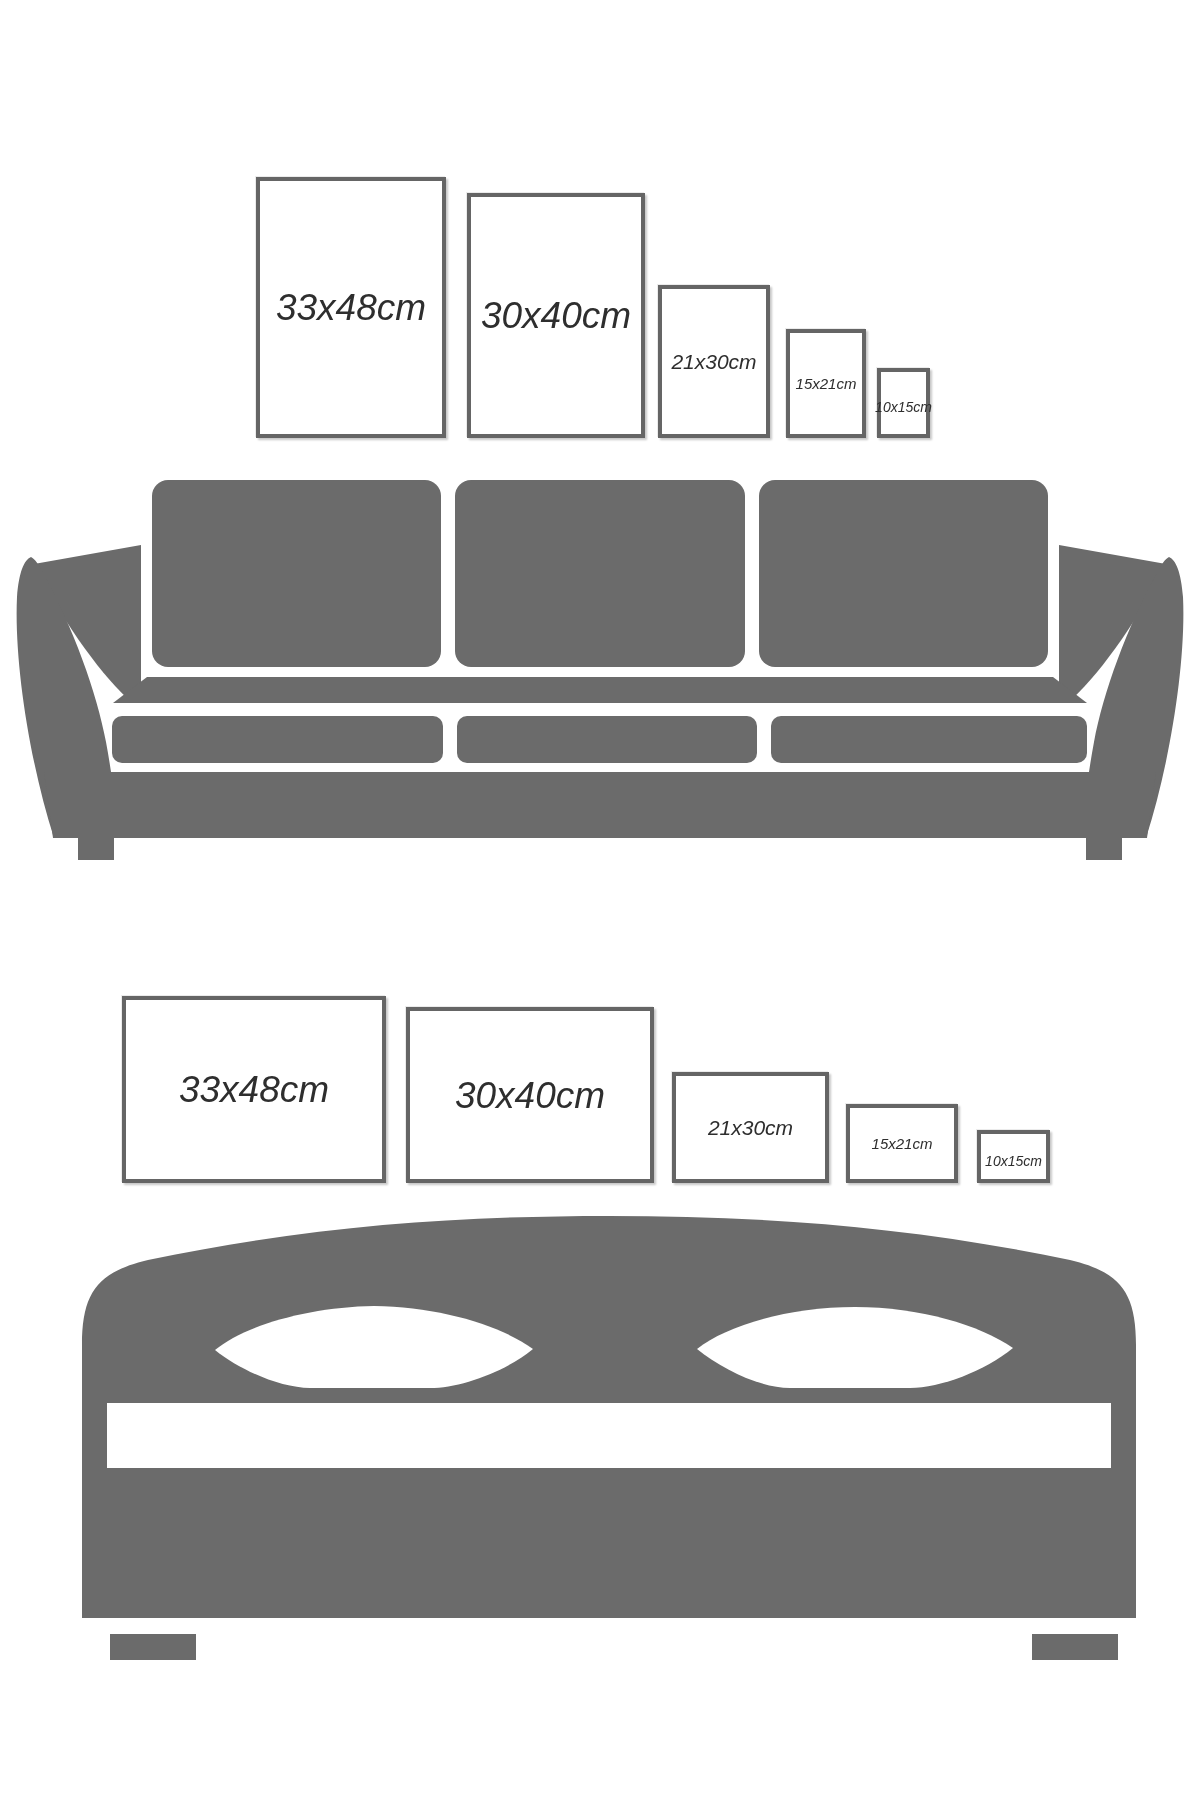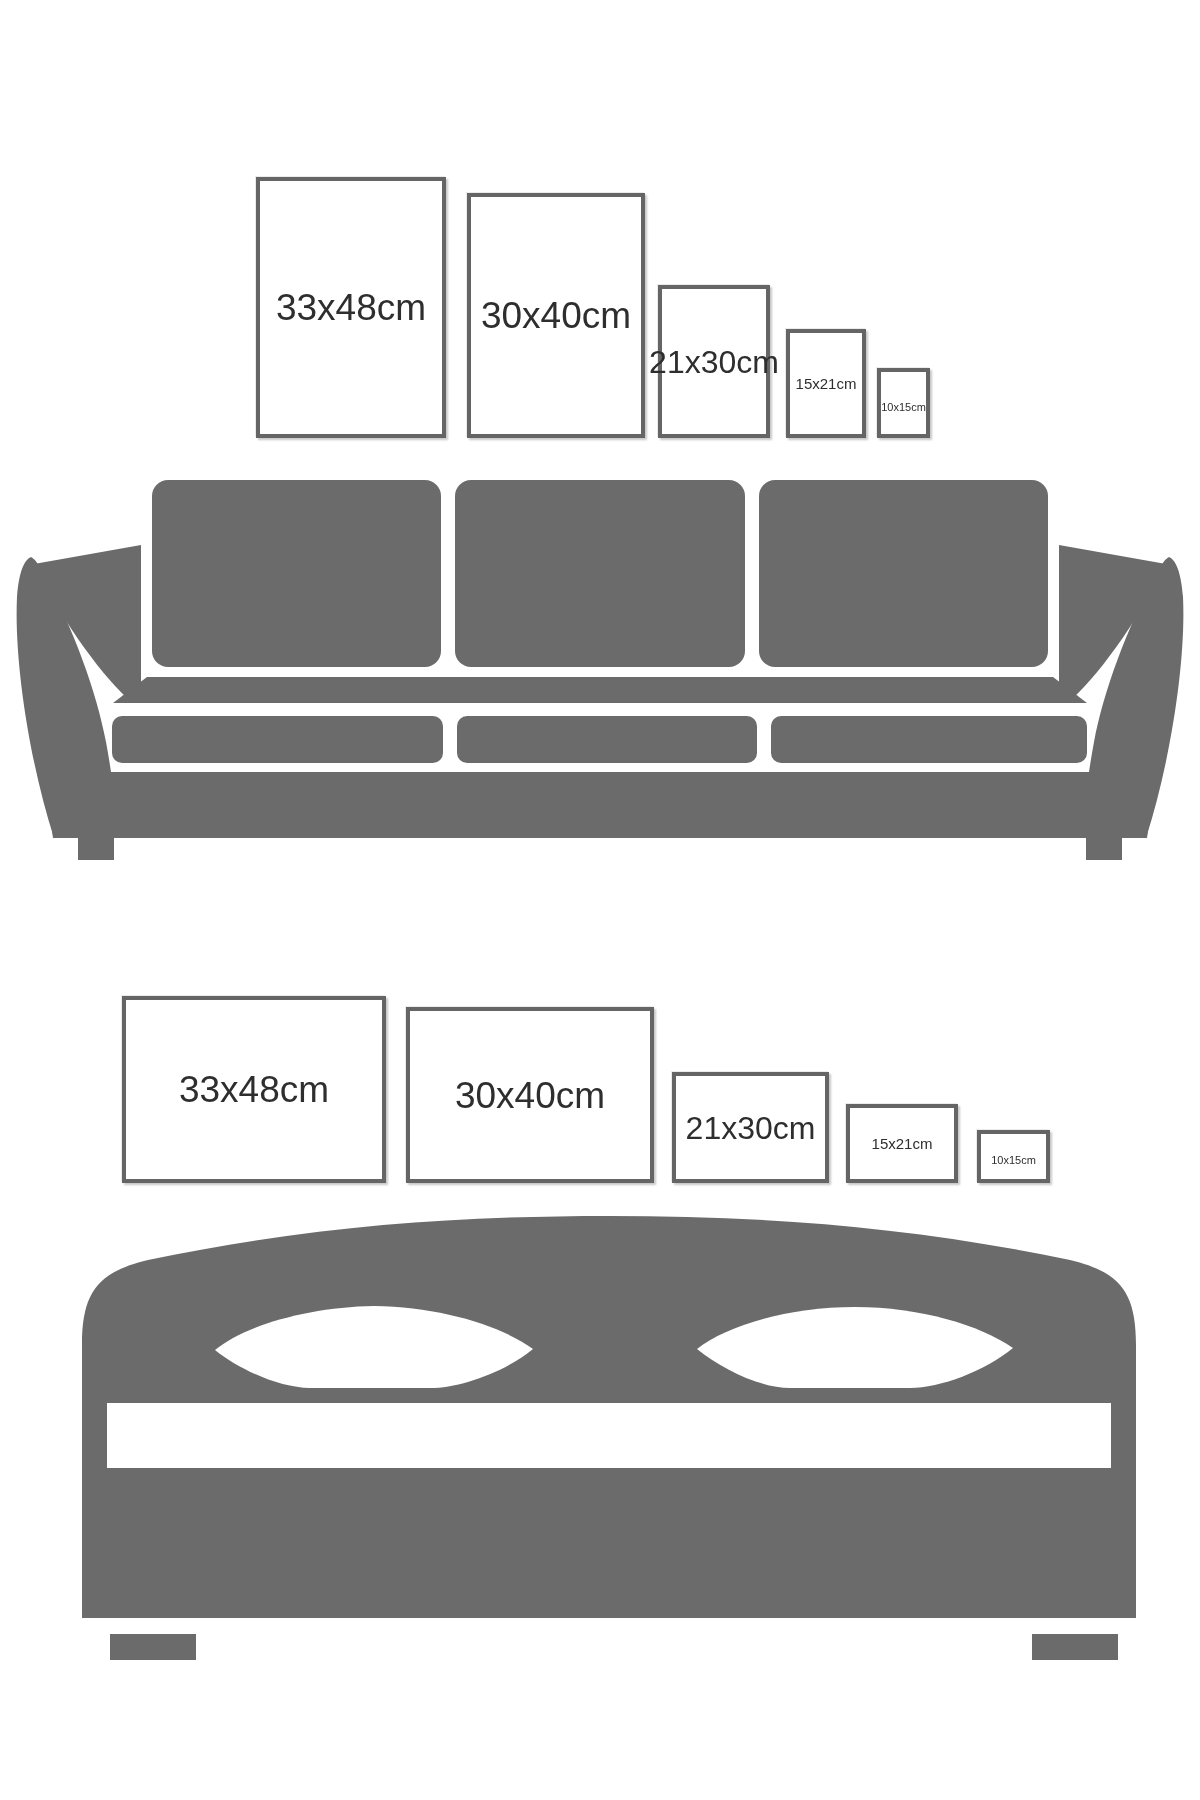--- a/index.html
+++ b/index.html
@@ -23,25 +23,26 @@
     background:#ffffff;
     border:4px solid var(--frame-border);
     box-shadow:2px 2px 2px rgba(0,0,0,0.22), -1px -1px 0 rgba(0,0,0,0.08);
     display:flex;align-items:center;justify-content:center;
   }
   .frame .lbl{
     color:var(--label);
     white-space:nowrap;
     letter-spacing:0px;
     line-height:1;
+    font-style:italic;
   }
   .fs-xl{font-size:37px;}
-  .fs-lg{font-size:32px;}
+  .fs-lg{font-size:21px;}
   .fs-sm{font-size:15px;}
-  .fs-xs{font-size:11px;margin-top:8px;}
+  .fs-xs{font-size:14px;margin-top:8px;}
   svg{position:absolute;left:0;display:block;}
   .furn{fill:var(--furniture);}
 </style>
 </head>
 <body>
 
 <div class="canvas">
 
   <div>
     <div class="frame" style="left:256px;top:177px;width:190px;height:261px;">

